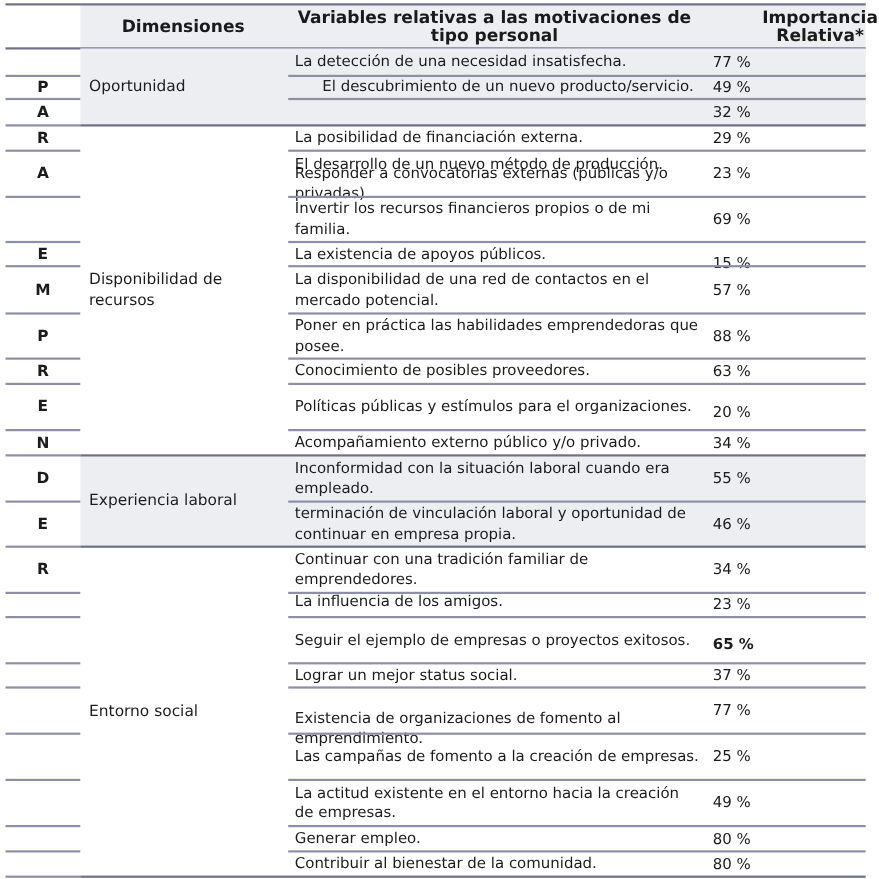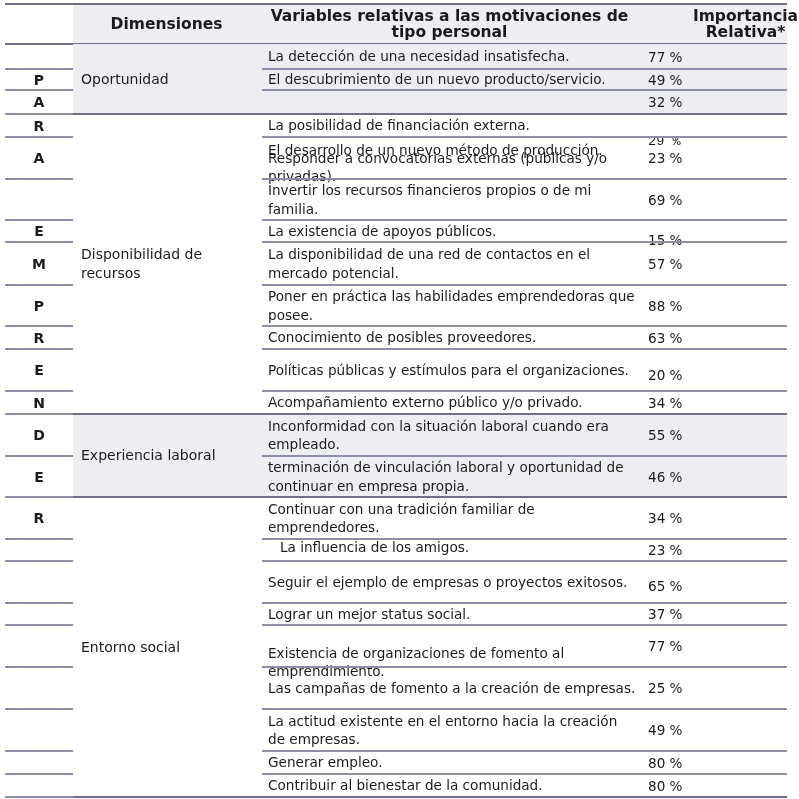--- a/index.html
+++ b/index.html
@@ -77,29 +77,29 @@
       <div class="letter" style="top: 709px; height: 42px;"></div>
       <div class="hline" style="left: 5px; top: 750px; width: 68px;"></div>
       <div class="letter" style="top: 751px; height: 23px;"></div>
       <div class="hline" style="left: 5px; top: 773px; width: 68px;"></div>
       <div class="letter" style="top: 774px; height: 23px;"></div>
       <div class="hline" style="left: 5px; top: 796px; width: 68px;"></div>
       <div class="dim" style="top: 44px; height: 70px;">Oportunidad</div>
       <div class="var" style="top: 44px; height: 25px;">La detección de una necesidad insatisfecha.</div>
       <div class="pct" style="top: 44px; height: 25px;">77 %</div>
       <div class="hline" style="left: 262px; top: 68px; width: 525px;"></div>
-      <div class="var" style="top: 69px; height: 21px;">El descubrimiento de un nuevo producto/servicio.</div>
+      <div class="var" style="top: 69px; height: 21px; margin-left: 25px;">El descubrimiento de un nuevo producto/servicio.</div>
       <div class="pct" style="top: 69px; height: 21px;">49 %</div>
       <div class="hline" style="left: 262px; top: 89px; width: 525px;"></div>
       <div class="var" style="top: 90px; height: 24px; margin-top: 48px;">El desarrollo de un nuevo método de producción.</div>
       <div class="pct" style="top: 90px; height: 24px;">32 %</div>
       <div class="hline thick" style="left: 73px; top: 113px; width: 714px;"></div>
       <div class="dim" style="top: 114px; height: 300px;">Disponibilidad de recursos</div>
       <div class="var" style="top: 114px; height: 23px;">La posibilidad de financiación externa.</div>
-      <div class="pct" style="top: 130px; height: 23px; font-family: Liberation Mono, monospace;">29 %</div>
+      <div class="pct" style="top: 114px; height: 23px;">29 %</div>
       <div class="hline" style="left: 262px; top: 136px; width: 525px;"></div>
       <div class="var" style="top: 152px; height: 30px;">Responder a convocatorias externas (públicas y/o privadas).</div>
       <div class="pct" style="top: 137px; height: 42px;">23 %</div>
       <div class="hline" style="left: 262px; top: 178px; width: 525px;"></div>
       <div class="var" style="top: 179px; height: 41px;">Invertir los recursos financieros propios o de mi familia.</div>
       <div class="pct" style="top: 179px; height: 41px;">69 %</div>
       <div class="hline" style="left: 262px; top: 219px; width: 525px;"></div>
       <div class="var" style="top: 220px; height: 22px;">La existencia de apoyos públicos.</div>
       <div class="pct" style="top: 220px; height: 39px;">15 %</div>
       <div class="hline" style="left: 262px; top: 241px; width: 525px;"></div>
@@ -122,25 +122,25 @@
       <div class="var" style="top: 414px; height: 42px;">Inconformidad con la situación laboral cuando era empleado.</div>
       <div class="pct" style="top: 414px; height: 42px;">55 %</div>
       <div class="hline" style="left: 262px; top: 455px; width: 525px;"></div>
       <div class="var" style="top: 456px; height: 41px;">terminación de vinculación laboral y oportunidad de continuar en empresa propia.</div>
       <div class="pct" style="top: 456px; height: 41px;">46 %</div>
       <div class="hline thick" style="left: 73px; top: 496px; width: 714px;"></div>
       <div class="dim" style="top: 497px; height: 300px;">Entorno social</div>
       <div class="var" style="top: 497px; height: 42px;">Continuar con una tradición familiar de emprendedores.</div>
       <div class="pct" style="top: 497px; height: 42px;">34 %</div>
       <div class="hline" style="left: 262px; top: 538px; width: 525px;"></div>
-      <div class="var" style="top: 539px; height: 16px; margin-left: 12px;">La influencia de los amigos.</div>
+      <div class="var" style="top: 539px; height: 16px;">La influencia de los amigos.</div>
       <div class="pct" style="top: 539px; height: 22px;">23 %</div>
       <div class="hline" style="left: 262px; top: 560px; width: 525px;"></div>
       <div class="var" style="top: 561px; height: 42px;">Seguir el ejemplo de empresas o proyectos exitosos.</div>
-      <div class="pct" style="top: 561px; height: 50px;">65 %</div>
+      <div class="pct" style="top: 561px; height: 50px; font-weight: bold;">65 %</div>
       <div class="hline" style="left: 262px; top: 602px; width: 525px;"></div>
       <div class="var" style="top: 603px; height: 22px;">Lograr un mejor status social.</div>
       <div class="pct" style="top: 603px; height: 22px;">37 %</div>
       <div class="hline" style="left: 262px; top: 624px; width: 525px;"></div>
       <div class="var" style="top: 641px; height: 42px;">Existencia de organizaciones de fomento al emprendimiento.</div>
       <div class="pct" style="top: 625px; height: 42px;">77 %</div>
       <div class="hline" style="left: 262px; top: 666px; width: 525px;"></div>
       <div class="var" style="top: 667px; height: 42px;">Las campañas de fomento a la creación de empresas.</div>
       <div class="pct" style="top: 667px; height: 42px;">25 %</div>
       <div class="hline" style="left: 262px; top: 708px; width: 525px;"></div>

